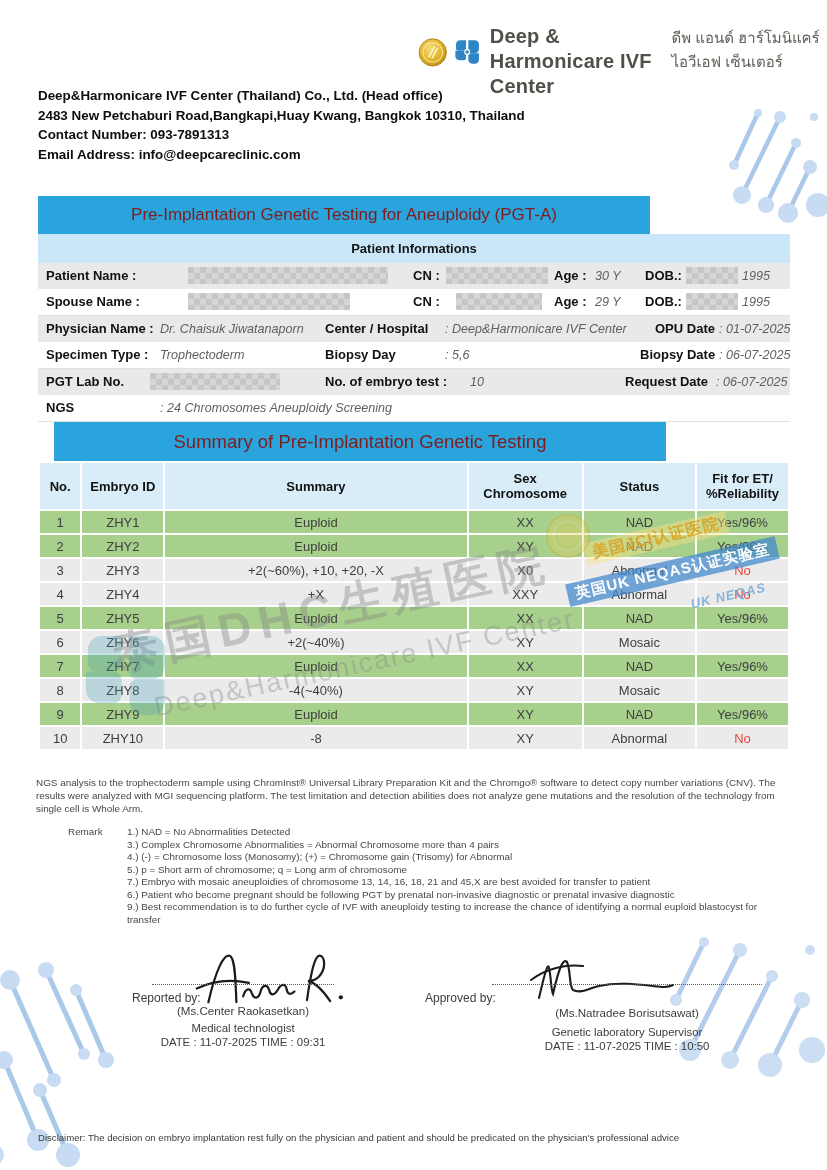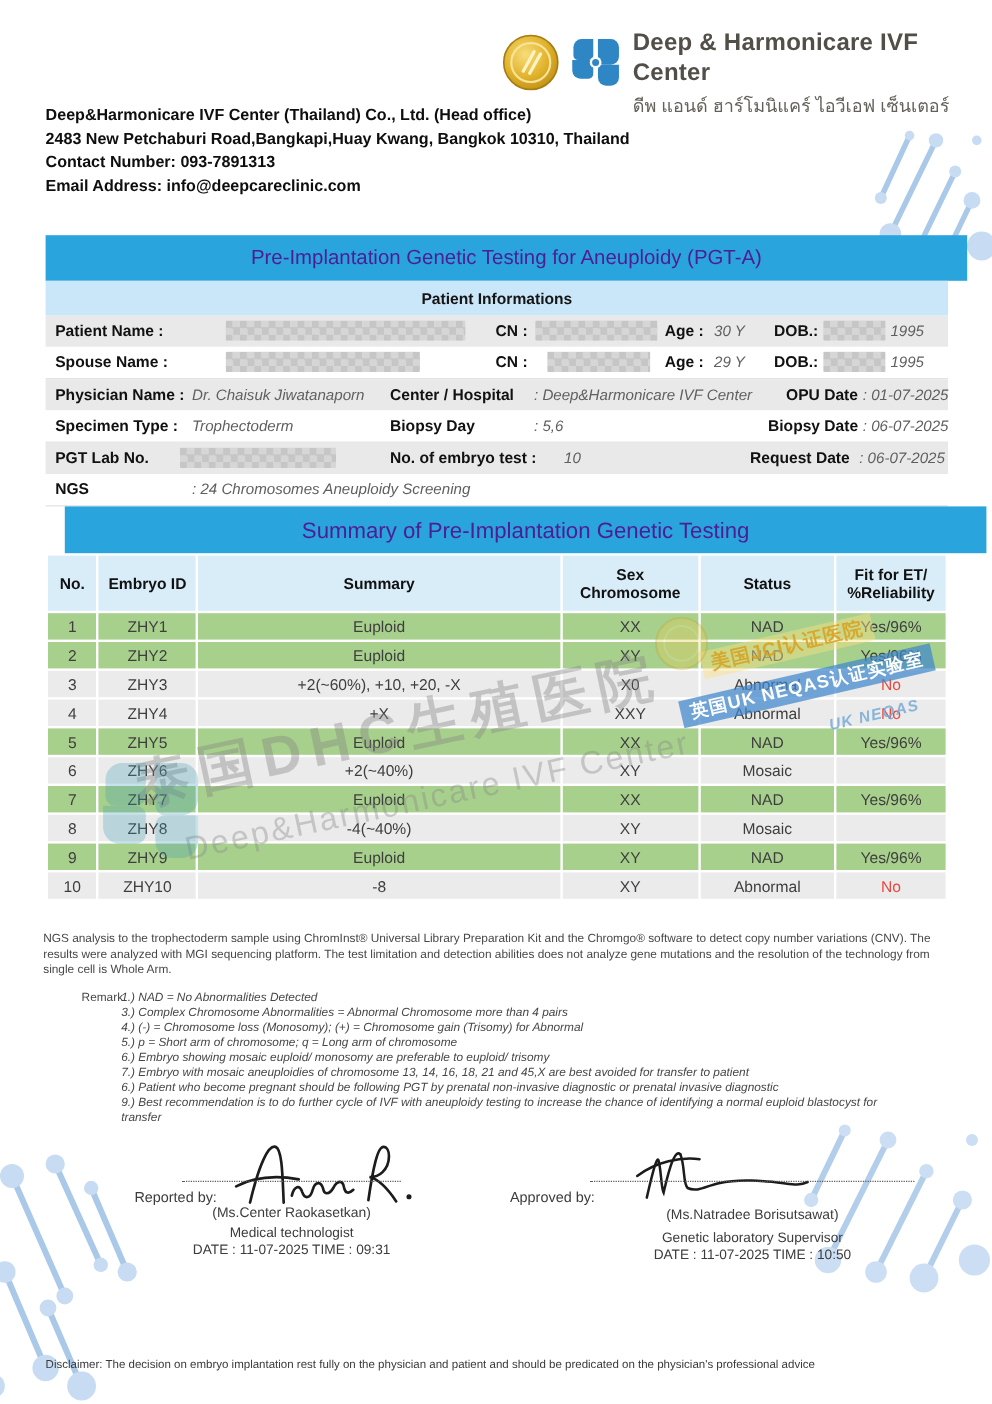--- a/index.html
+++ b/index.html
@@ -7,27 +7,27 @@
         font-family:"Liberation Sans",sans-serif;color:#1a1a1a;}
   
   .dna{position:absolute;z-index:0;pointer-events:none;}
   .dna-tr{top:55px;left:728px;width:100px;height:185px;}
   .dna-rm{top:880px;left:660px;width:170px;height:200px;opacity:.9;}
   .dna-bl{top:950px;left:-20px;width:200px;height:225px;}
   
   .logo-block{position:absolute;top:24px;left:418px;display:flex;align-items:flex-start;z-index:1;}
   .coin{width:50px;height:54px;margin-top:2px;}
   .clover{width:48px;height:48px;margin:4px 8px 0 6px;}
-  .org-names{display:flex;flex-direction:column;justify-content:flex-end;}
+  .org-names{display:flex;flex-direction:row;justify-content:flex-end;}
   .org-name{font-size:20px;font-weight:600;color:#514f48;letter-spacing:.2px;line-height:1.25;}
   .org-name-thai{font-size:15px;color:#63615a;margin-top:2px;}
   .address{position:absolute;top:86px;left:38px;font-size:13.4px;font-weight:bold;color:#0e0e0e;
            line-height:19.5px;z-index:1;}
   
-  .bar-title{position:absolute;left:38px;width:768px;background:#2aa4dc;color:#4c1d95;text-align:center;z-index:1;}
+  .bar-title{position:absolute;left:38px;width:612px;background:#2aa4dc;color:#7f1d1d;text-align:center;z-index:1;}
   .bar-main{top:196px;height:38px;line-height:38px;font-size:17px;}
   .bar-summary{top:422px;height:39px;line-height:39px;font-size:18.5px;margin-left:16px;}
   .bar-patient{position:absolute;top:234px;left:38px;width:752px;height:29px;line-height:29px;
                background:#c9e7f8;text-align:center;font-size:13px;font-weight:bold;color:#151515;z-index:1;}
   
   .info-rows{position:absolute;top:263px;left:38px;width:752px;z-index:1;}
   .irow{position:relative;width:752px;height:26px;line-height:26px;font-size:12.6px;}
   .irow.gray{background:#e9e9e9;text-align:right;}
   .irow.white{background:#ffffff;border-bottom:1px solid #e2e2e2;}
   .irow .lab{position:absolute;font-weight:bold;color:#111;font-size:13px;white-space:nowrap;}
@@ -55,22 +55,22 @@
   .wm-ribbon-neqas{top:560px;left:565px;transform:rotate(-13deg);background:rgba(62,134,204,.72);
          color:#fdfdfd;font-size:15px;font-weight:bold;padding:2px 8px;letter-spacing:1px;}
   .wm-ukneqas{top:588px;left:690px;transform:rotate(-13deg);color:rgba(120,170,215,.85);
          font-size:13px;font-style:italic;font-weight:bold;letter-spacing:1px;}
   .wm-clover{top:628px;left:78px;opacity:.28;}
   .wm-coin{top:512px;left:545px;opacity:.32;}
   
   .ngs-note{position:absolute;top:776px;left:36px;width:758px;font-size:9.9px;line-height:13.2px;
             color:#474747;z-index:1;}
   .remark-label{position:absolute;top:826px;left:68px;font-size:9.9px;color:#474747;z-index:1;}
-  .remark-list{position:absolute;top:826px;left:101px;width:660px;font-size:9.9px;line-height:12.5px;
-               color:#474747;z-index:1;font-style:italic;}
+  .remark-list{position:absolute;top:826px;left:127px;width:660px;font-size:9.9px;line-height:12.5px;
+               color:#474747;z-index:1;}
   .remark-list div{margin:0;}
   
   .sig-label{position:absolute;font-size:12px;color:#3c3c3c;z-index:1;}
   .dotline{position:absolute;border-bottom:1.6px dotted #5a5a5a;z-index:1;}
   .sig-svg{position:absolute;z-index:1;}
   .sig-text{position:absolute;text-align:center;font-size:11.4px;color:#3c3c3c;z-index:1;}
   .sig-name{font-size:11.6px;}
   
   .disclaimer{position:absolute;top:1132px;left:38px;font-size:9.6px;color:#3a3a3a;z-index:1;}
 </style>
@@ -361,27 +361,26 @@
   </svg>
 
   <div class="ngs-note">NGS analysis to the trophectoderm sample using ChromInst® Universal Library Preparation Kit and the Chromgo® software to detect copy number variations (CNV). The results were analyzed with MGI sequencing platform. The test limitation and detection abilities does not analyze gene mutations and the resolution of the technology from single cell is Whole Arm.</div>
 
   <div class="remark-label">Remark</div>
   <div class="remark-list">
     <div>1.) NAD = No Abnormalities Detected</div>
     <div>3.) Complex Chromosome Abnormalities = Abnormal Chromosome more than 4 pairs</div>
     <div>4.) (-) = Chromosome loss (Monosomy); (+) = Chromosome gain (Trisomy) for Abnormal</div>
     <div>5.) p = Short arm of chromosome; q = Long arm of chromosome</div>
-    <div>6.) Embryo showing mosaic euploid/ monosomy are preferable to euploid/ trisomy</div>
     <div>7.) Embryo with mosaic aneuploidies of chromosome 13, 14, 16, 18, 21 and 45,X are best avoided for transfer to patient</div>
     <div>6.) Patient who become pregnant should be following PGT by prenatal non-invasive diagnostic or prenatal invasive diagnostic</div>
     <div>9.) Best recommendation is to do further cycle of IVF with aneuploidy testing to increase the chance of identifying a normal euploid blastocyst for transfer</div>
   </div>
 
-  <span class="sig-label" style="left:112px;top:991px">Reported by:</span>
+  <span class="sig-label" style="left:132px;top:991px">Reported by:</span>
   <svg class="sig-svg" style="left:190px;top:948px" width="175" height="58" viewBox="0 0 175 60">
     <g stroke="#1c1c1c" stroke-width="2.3" fill="none" stroke-linecap="round">
       <path d="M16,56 C24,22 32,6 38,8 C44,10 44,36 45,56"></path>
       <path d="M4,42 C20,34 38,32 58,36"></path>
       <path d="M52,50 c2,-8 7,-10 9,-3 c2,6 7,6 9,-2 c2,-7 7,-8 9,-1 c1,5 5,6 9,-1 c3,-6 8,-7 9,0 c1,5 4,6 8,2"></path>
       <path d="M118,54 C122,26 126,8 131,8 C137,8 138,22 130,30 C126,34 121,34 119,34 C127,36 136,46 142,55"></path>
     </g>
     <circle cx="153" cy="51" r="2.2" fill="#1c1c1c"></circle>
   </svg>
   <div class="dotline" style="left:152px;top:984px;width:182px"></div>

